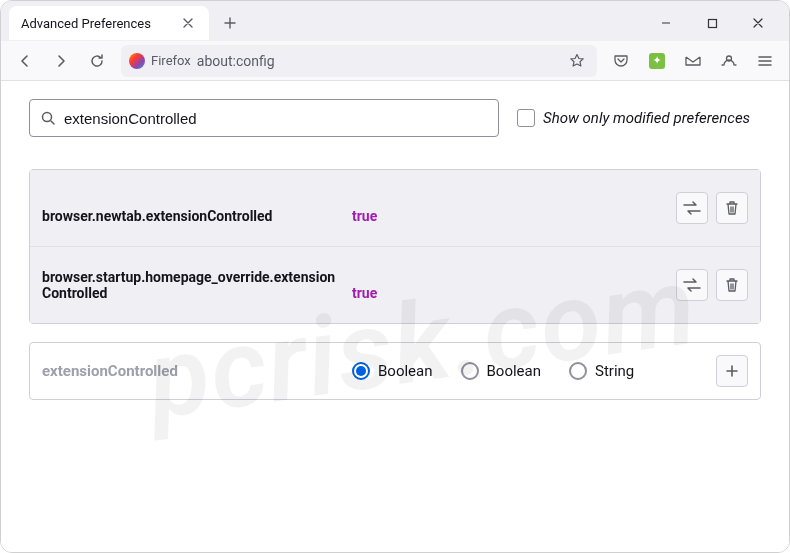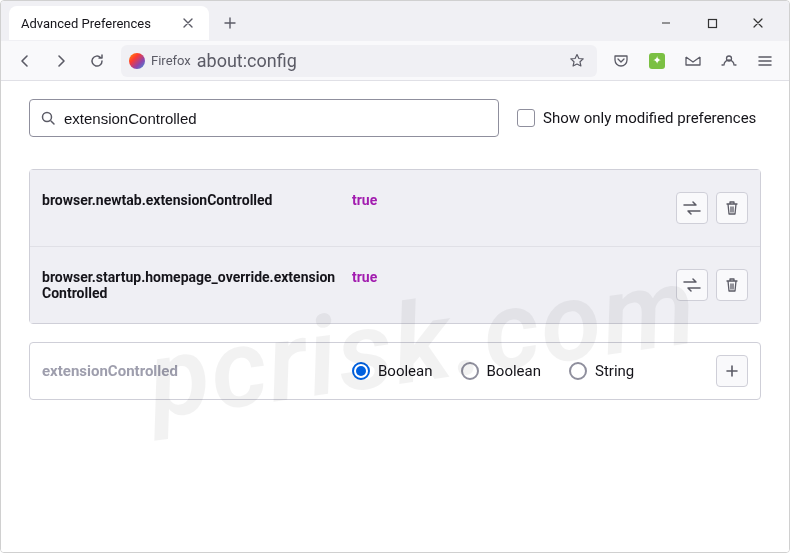--- a/index.html
+++ b/index.html
@@ -8,21 +8,21 @@
       background: #fff;
       width: 790px;
       height: 553px;
       overflow: hidden;
       position: relative;
     }
     .window {
       width: 100%;
       height: 100%;
       border: 1px solid #d0d0d0;
-      border-radius: 4px;
+      border-radius: 12px;
       overflow: hidden;
       display: flex;
       flex-direction: column;
     }
     .tab-bar {
       background: #f0f0f4;
       display: flex;
       align-items: center;
       height: 40px;
       padding: 4px 8px 0 8px;
@@ -96,21 +96,21 @@
     }
     .url-identity {
       display: flex;
       align-items: center;
       gap: 6px;
       font-size: 13px;
       color: #5b5b66;
     }
     .url-text {
       color: #5b5b66;
-      font-size: 18px;
+      font-size: 14px;
     }
     .url-star {
       margin-left: auto;
       color: #5b5b66;
       cursor: pointer;
       width: 24px; height: 24px;
       display: flex; align-items: center; justify-content: center;
     }
     .ff-logo {
       width: 16px; height: 16px;
@@ -148,35 +148,36 @@
       flex: 1;
       font-size: 15px;
       color: #15141a;
     }
     .checkbox-row {
       display: flex;
       align-items: center;
       gap: 8px;
       font-size: 15px;
       color: #15141a;
+      font-style: italic;
     }
     .checkbox {
       width: 18px; height: 18px;
       border: 1px solid #8f8f9d;
       border-radius: 3px;
       cursor: pointer;
       display: inline-block;
     }
     .pref-table {
       border: 1px solid #cfcfd8;
       border-radius: 4px;
     }
     .pref-row {
       display: flex;
-      align-items: flex-start;
+      align-items: flex-end;
       padding: 22px 12px;
       min-height: 44px;
       gap: 10px;
       border-bottom: 1px solid #e0e0e6;
     }
     .pref-row:last-child { border-bottom: none; }
     .pref-row.modified { background: #efeff4; }
     .pref-row.modified .pref-name,
     .pref-row.modified .pref-value { font-weight: 700; }
     .pref-name {

